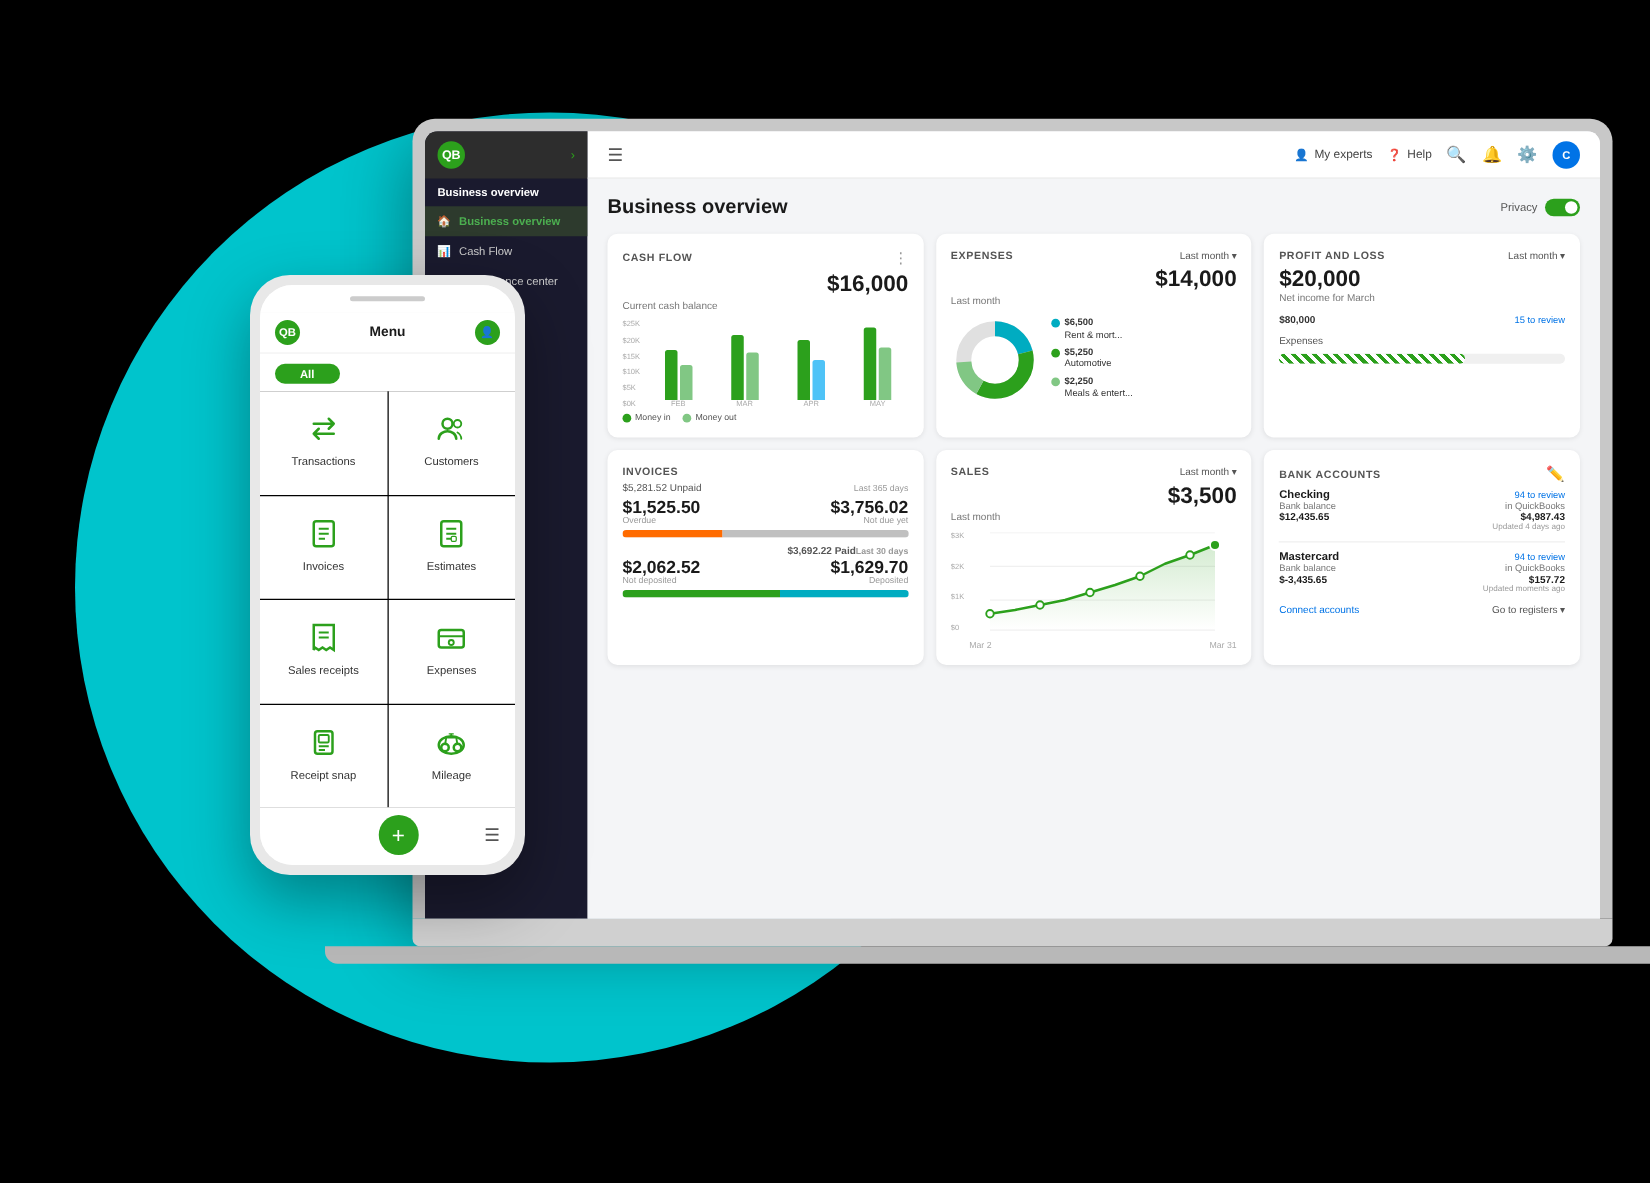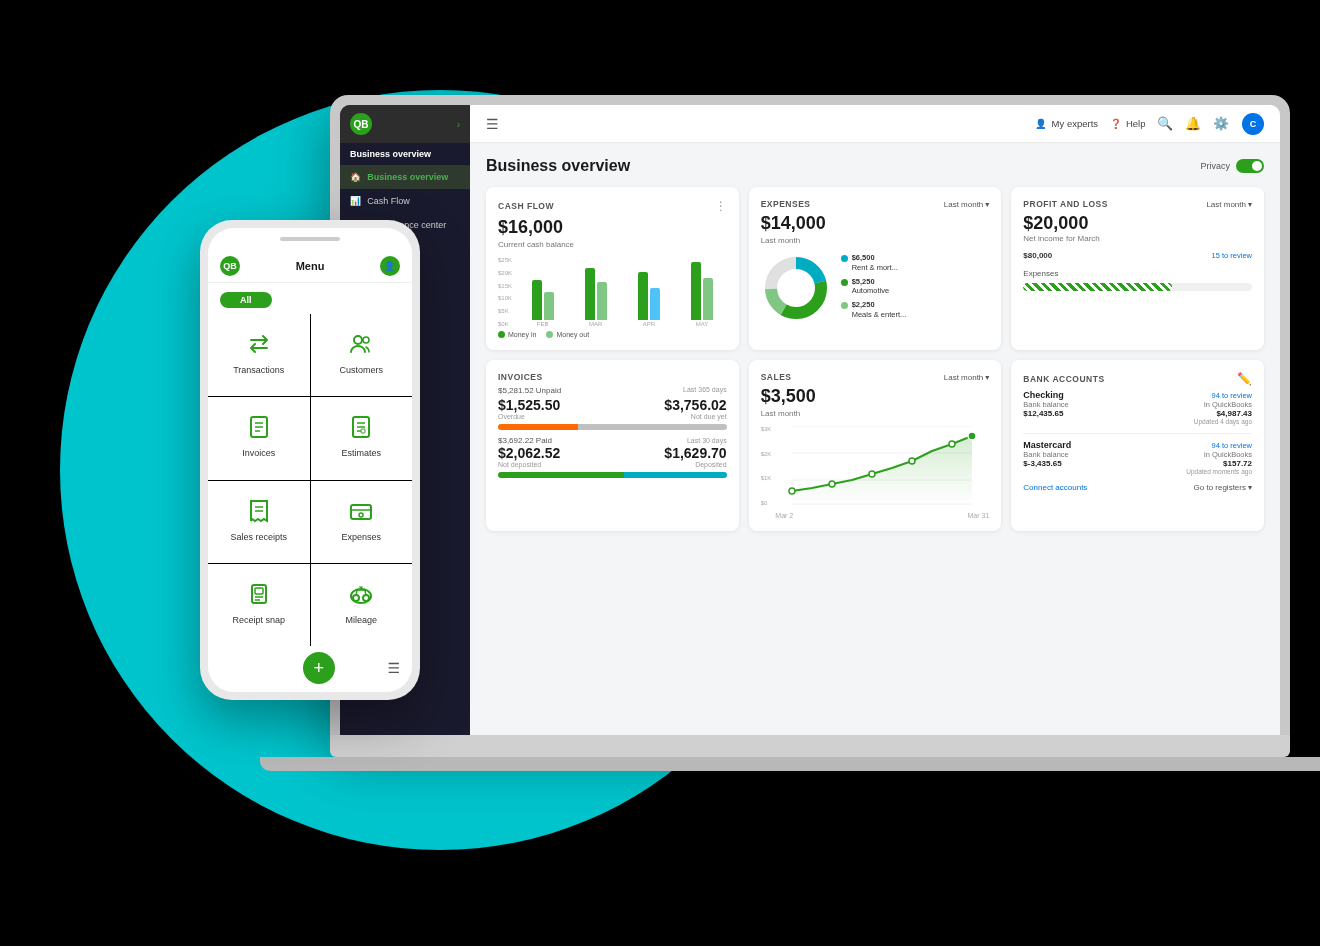--- a/index.html
+++ b/index.html
@@ -245,20 +245,21 @@
       display: flex;
       align-items: center;
       gap: 2px;
       cursor: pointer;
     }
     .card-big-amount {
       font-size: 18px;
       font-weight: 700;
       color: #1a1a1a;
       margin-bottom: 2px;
+      text-align: right;
     }
     .card-subtitle {
       font-size: 8px;
       color: #777;
       margin-bottom: 8px;
     }
     .bar-group {
       display: flex;
       flex-direction: column;
       align-items: center;
@@ -780,39 +781,39 @@
                   <div class="pl-bar-bg">
                     <div class="pl-bar-stripe" style="width:65%;"></div>
                   </div>
                 </div>
               </div>
 
               <div class="card">
                 <div class="card-header">
                   <span class="card-title">INVOICES</span>
                 </div>
-                <div style="display:flex;justify-content:space-between;align-items:flex-start;margin-bottom:2px;">
+                <div style="display:flex;justify-content:space-between;align-items:flex-end;margin-bottom:2px;">
                   <span style="font-size:8px;color:#555;">$5,281.52 Unpaid</span>
                   <span style="font-size:7px;color:#999;">Last 365 days</span>
                 </div>
                 <div style="display:flex;justify-content:space-between;margin-bottom:4px;">
                   <div>
                     <div class="inv-amount">$1,525.50</div>
                     <div class="inv-sub">Overdue</div>
                   </div>
                   <div style="text-align:right;">
                     <div class="inv-amount">$3,756.02</div>
                     <div class="inv-sub">Not due yet</div>
                   </div>
                 </div>
                 <div class="inv-bar-bg">
                   <div class="inv-bar-orange" style="width:35%;"></div>
                   <div class="inv-bar-gray" style="width:65%;"></div>
                 </div>
-                <div style="margin-top:6px;display:flex;justify-content:space-between;align-items:baseline;">
+                <div style="margin-top:6px;display:flex;justify-content:flex-end;align-items:baseline;font-weight:bold;">
                   <span style="font-size:8px;color:#555;">$3,692.22 Paid</span>
                   <span style="font-size:7px;color:#999;">Last 30 days</span>
                 </div>
                 <div style="display:flex;justify-content:space-between;margin-bottom:4px;">
                   <div>
                     <div class="inv-amount">$2,062.52</div>
                     <div class="inv-sub">Not deposited</div>
                   </div>
                   <div style="text-align:right;">
                     <div class="inv-amount">$1,629.70</div>

